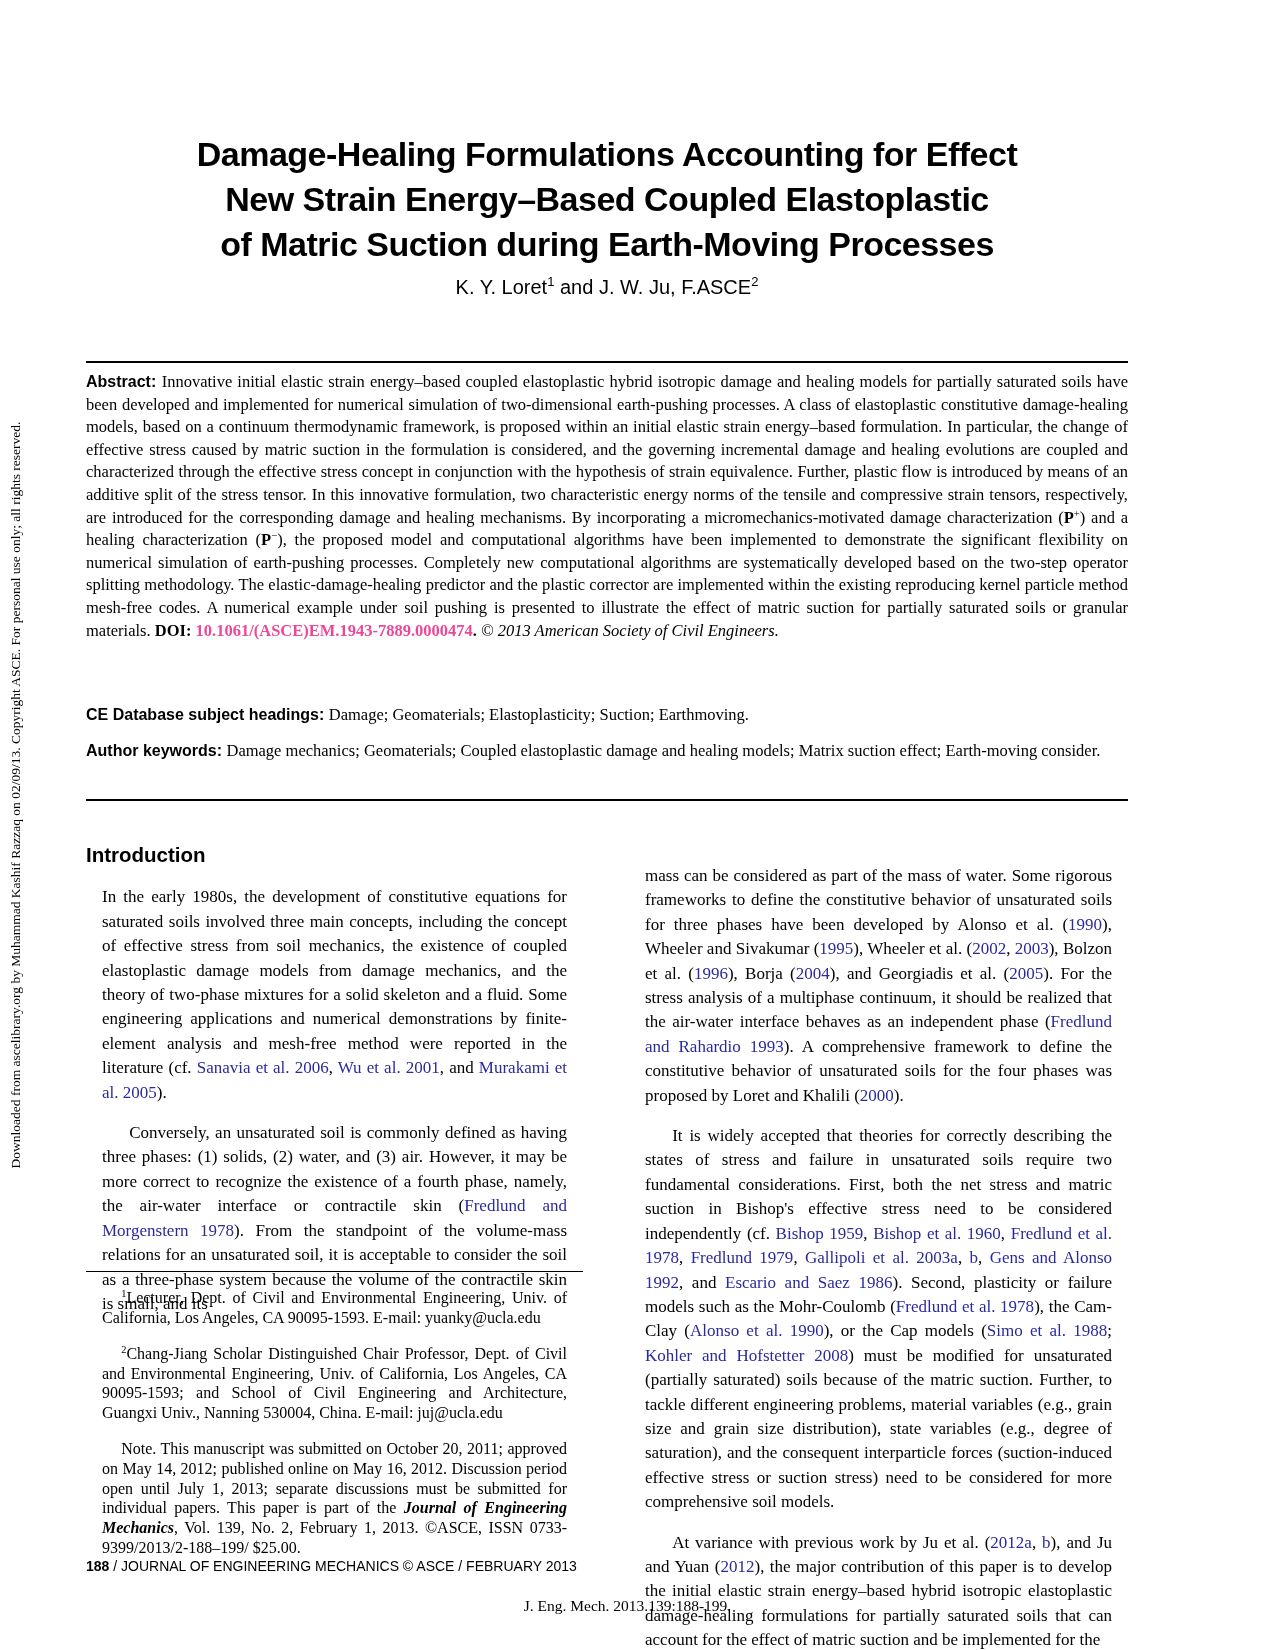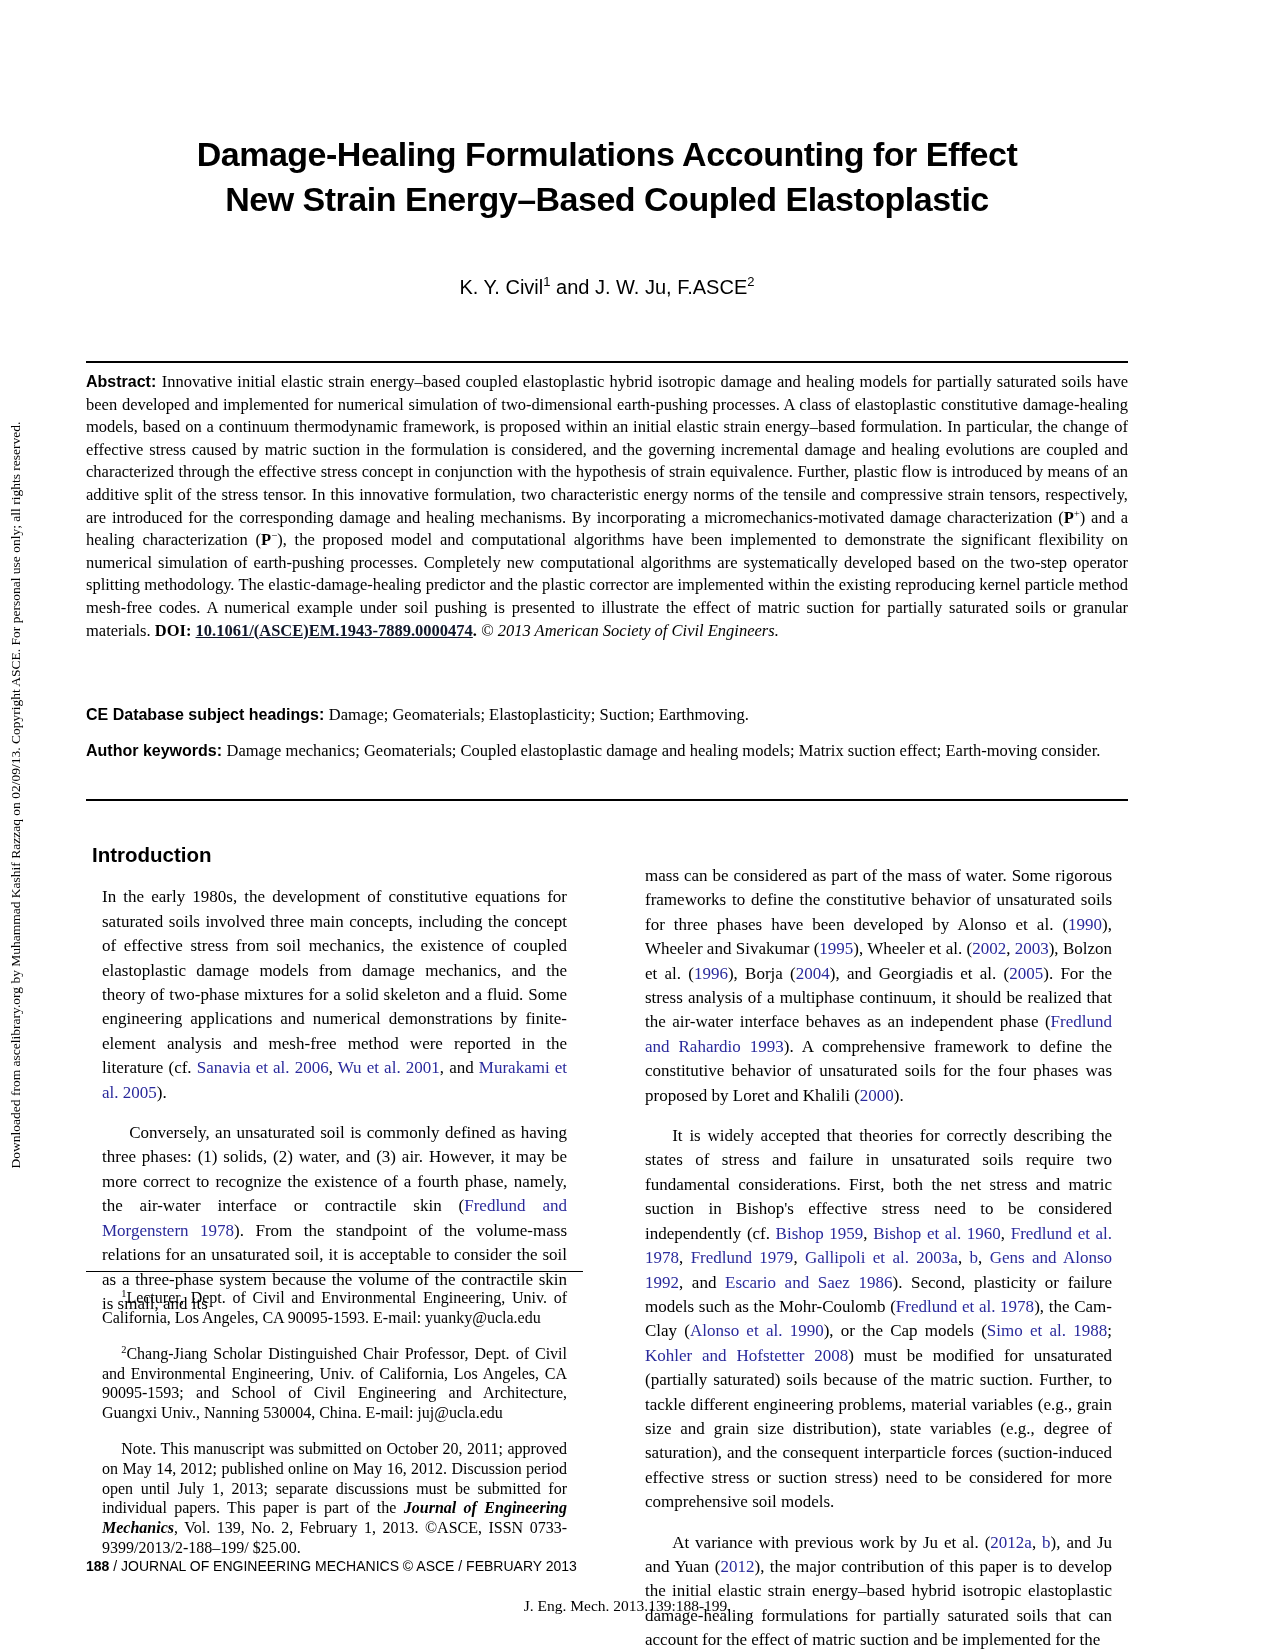--- a/index.html
+++ b/index.html
@@ -28,57 +28,58 @@
 
   .abstract { top:371px; font-size:16.5px; line-height:22.6px; text-align:justify; }
   .ce-db    { top:704px; font-size:16.5px; line-height:22.6px; }
   .keywords { top:740px; font-size:16.5px; line-height:22.6px; text-align:justify; }
 
   .col { position:absolute; font-size:17px; line-height:24.4px; text-align:justify; }
   .col-left  { left:86px;  width:497px; top:843px; }
   .col-right { left:629px; width:499px; top:848px; }
 
   .section-heading { font-family:"Liberation Sans", sans-serif; font-weight:bold;
-    font-size:20.5px; margin:0 0 18px 6px; text-align:left; }
+    font-size:20.5px; margin:0 0 18px 0; text-align:left; }
 
   .para { margin:16px; }
   .para.indent { text-indent:1.6em; }
 
   .footnotes { position:absolute; left:86px; width:497px; top:1271px;
     font-size:16px; line-height:19.8px; text-align:justify; }
   .footnotes .fn-rule { width:497px; height:1.2px; background:#000; margin-bottom:8px; }
   .footnotes .para { text-indent:1.2em; }
 
   .footer { position:absolute; left:86px; top:1558px;
     font-family:"Liberation Sans", sans-serif; font-size:14px; }
   .bottom-note { position:absolute; left:0; top:1597px; width:1255px;
     text-align:center; font-size:15.5px; }
 
   
   .seg-label { font-family:"Liberation Sans", sans-serif; font-weight:bold; font-size:0.97em; }
   .seg-link  { color:#2a2a9c; }
-  .seg-doi   { color:#0f172a; font-weight:bold;text-decoration:underline; }
+  .seg-doi   { color:#ec4899; font-weight:bold; }
   .seg-italic { font-style:italic; }
   .seg-bold   { font-weight:bold; }
   .seg-bolditalic { font-weight:bold; font-style:italic; }
   .seg-sup { vertical-align:super; font-size:0.65em; line-height:0; }
 </style>
 </head>
 <body>
 
 <div class="sidebar-anchor">
   <span>Downloaded from ascelibrary.org by Muhammad Kashif Razzaq on 02/09/13. Copyright ASCE. For personal use only; all rights reserved.</span>
 </div>
 
 <div class="content title">
   <div>Damage-Healing Formulations Accounting for Effect</div>
   <div>New Strain Energy–Based Coupled Elastoplastic</div>
+  <div>of Matric Suction during Earth-Moving Processes</div>
 </div>
 
-<div class="content authors"><span>K. Y. Civil</span><span class="seg-sup">1</span><span> and J. W. Ju, F.ASCE</span><span class="seg-sup">2</span></div>
+<div class="content authors"><span>K. Y. Loret</span><span class="seg-sup">1</span><span> and J. W. Ju, F.ASCE</span><span class="seg-sup">2</span></div>
 
 <div class="rule rule-top"></div>
 
 <div class="content abstract"><span class="seg-label">Abstract: </span><span>Innovative initial elastic strain energy–based coupled elastoplastic hybrid isotropic damage and healing models for partially saturated soils have been developed and implemented for numerical simulation of two-dimensional earth-pushing processes. A class of elastoplastic constitutive damage-healing models, based on a continuum thermodynamic framework, is proposed within an initial elastic strain energy–based formulation. In particular, the change of effective stress caused by matric suction in the formulation is considered, and the governing incremental damage and healing evolutions are coupled and characterized through the effective stress concept in conjunction with the hypothesis of strain equivalence. Further, plastic flow is introduced by means of an additive split of the stress tensor. In this innovative formulation, two characteristic energy norms of the tensile and compressive strain tensors, respectively, are introduced for the corresponding damage and healing mechanisms. By incorporating a micromechanics-motivated damage characterization (</span><span class="seg-bold">P</span><span class="seg-sup">+</span><span>) and a healing characterization (</span><span class="seg-bold">P</span><span class="seg-sup">−</span><span>), the proposed model and computational algorithms have been implemented to demonstrate the significant flexibility on numerical simulation of earth-pushing processes. Completely new computational algorithms are systematically developed based on the two-step operator splitting methodology. The elastic-damage-healing predictor and the plastic corrector are implemented within the existing reproducing kernel particle method mesh-free codes. A numerical example under soil pushing is presented to illustrate the effect of matric suction for partially saturated soils or granular materials. </span><span class="seg-bold">DOI: </span><span class="seg-doi">10.1061/(ASCE)EM.1943-7889.0000474</span><span class="seg-bold">. </span><span class="seg-italic">© 2013 American Society of Civil Engineers.</span></div>
 
 <div class="content ce-db"><span class="seg-label">CE Database subject headings: </span><span>Damage; Geomaterials; Elastoplasticity; Suction; Earthmoving.</span></div>
 
 <div class="content keywords"><span class="seg-label">Author keywords: </span><span>Damage mechanics; Geomaterials; Coupled elastoplastic damage and healing models; Matrix suction effect; Earth-moving consider.</span></div>
 
 <div class="rule rule-kw"></div>

